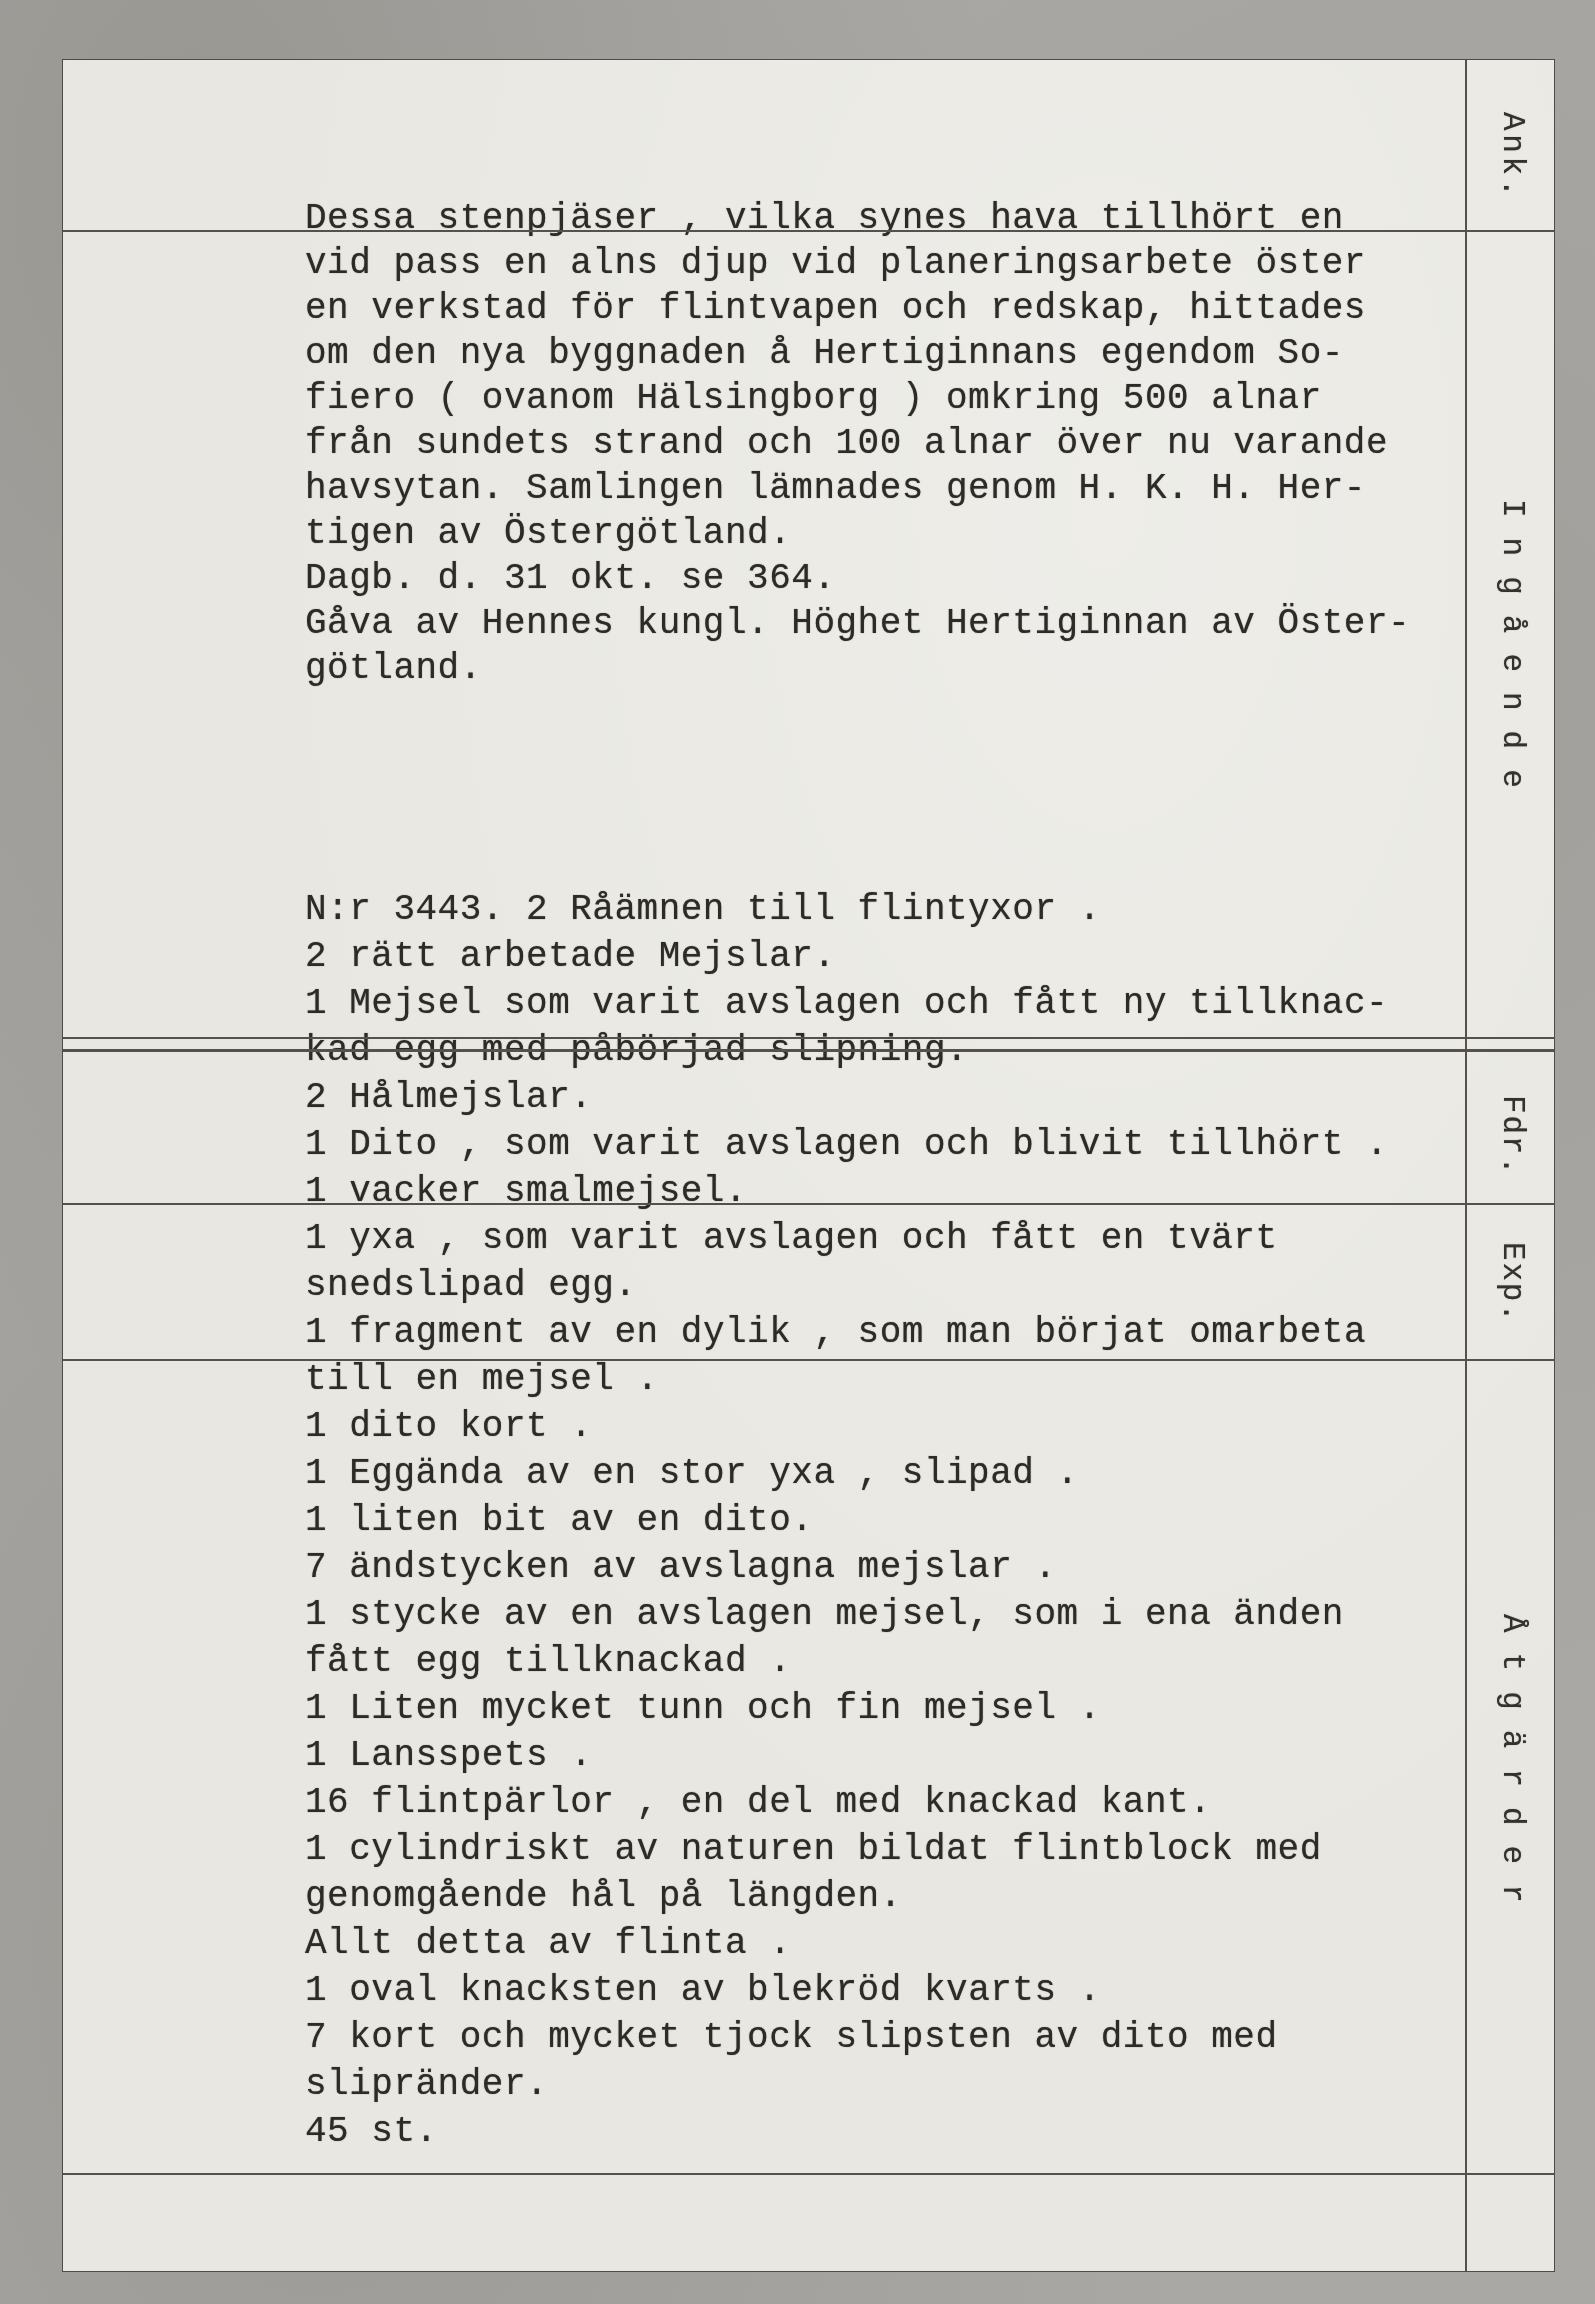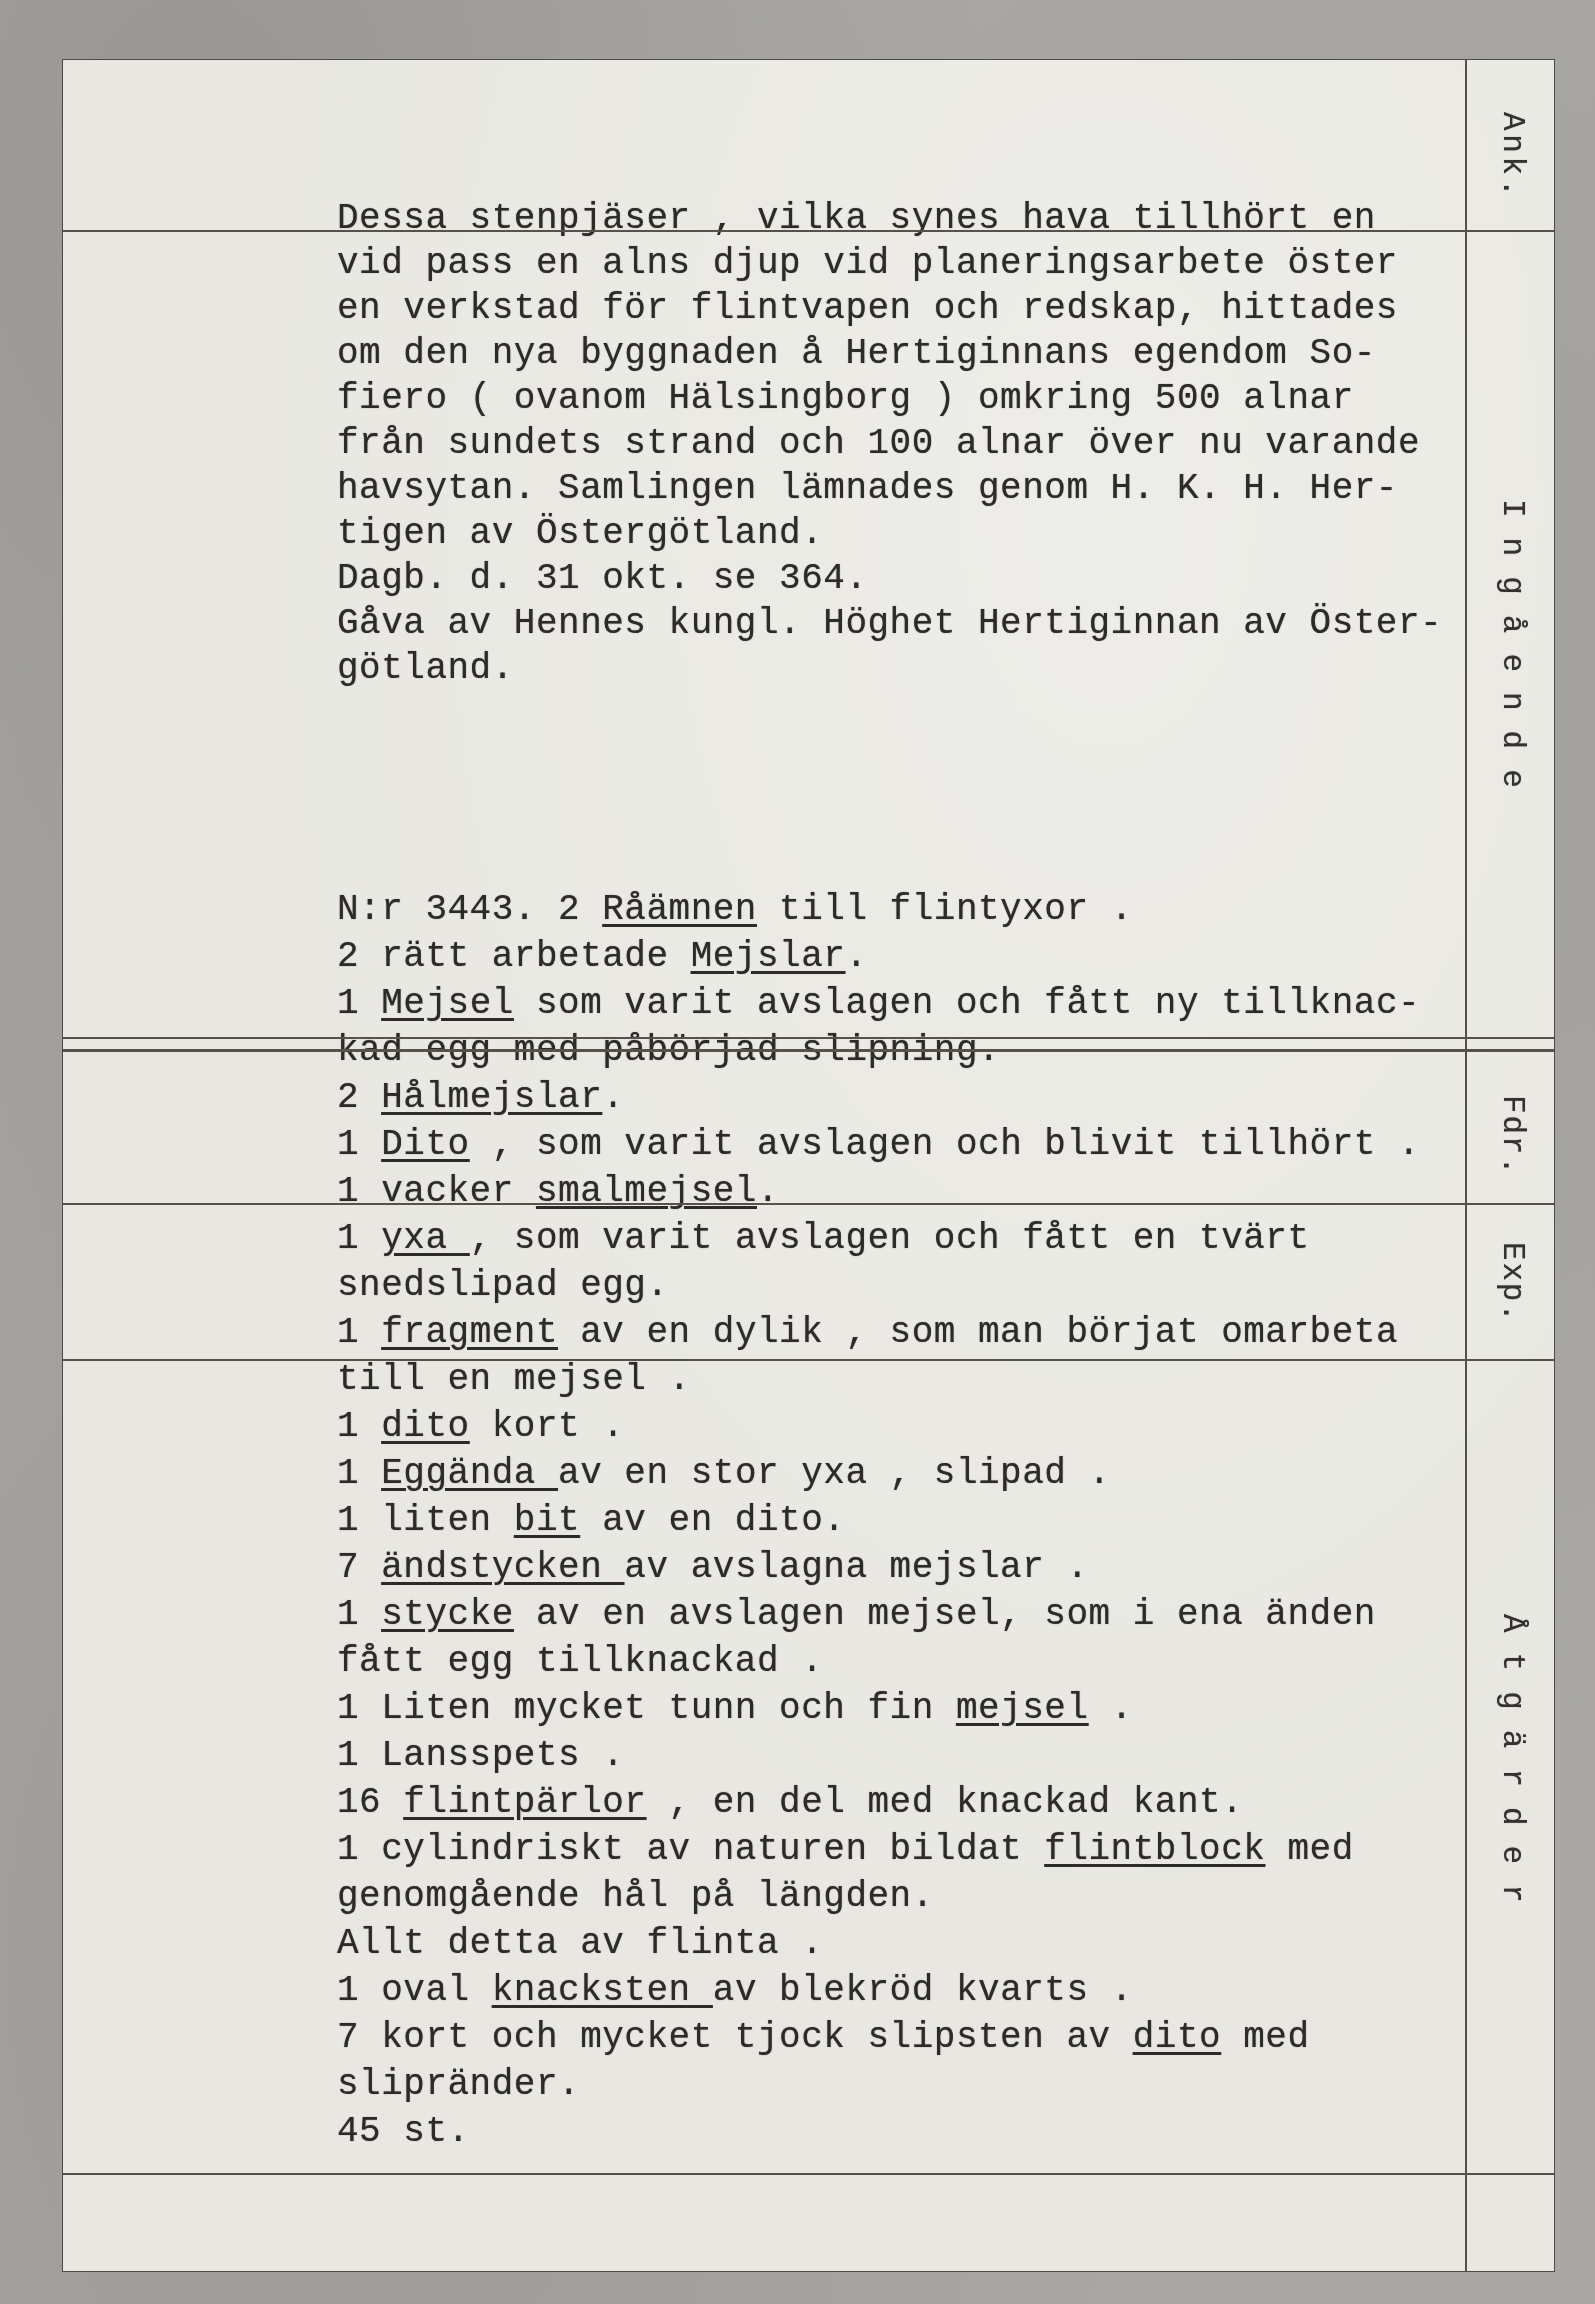--- a/index.html
+++ b/index.html
@@ -30,25 +30,23 @@
     border: 1.8px solid #4d4b46;
     box-sizing: border-box;
   }
   .line {
     white-space: pre;
     font-size: 36px;
     line-height: 47px;
     color: #2d2b27;
     text-shadow: 0 0 1.1px rgba(45,43,39,0.65);
     letter-spacing: 0.5px;
-    margin-left: 32px;
   }
   .para .line { line-height: 45px; }
   .u {
-    text-decoration: underline;
     text-decoration-thickness: 2.7px;
     text-underline-offset: 5.4px;
   }
   .para {
     position: absolute;
     left: 242px;
     top: 136px;
     width: 1176px;
   }
   .list {

